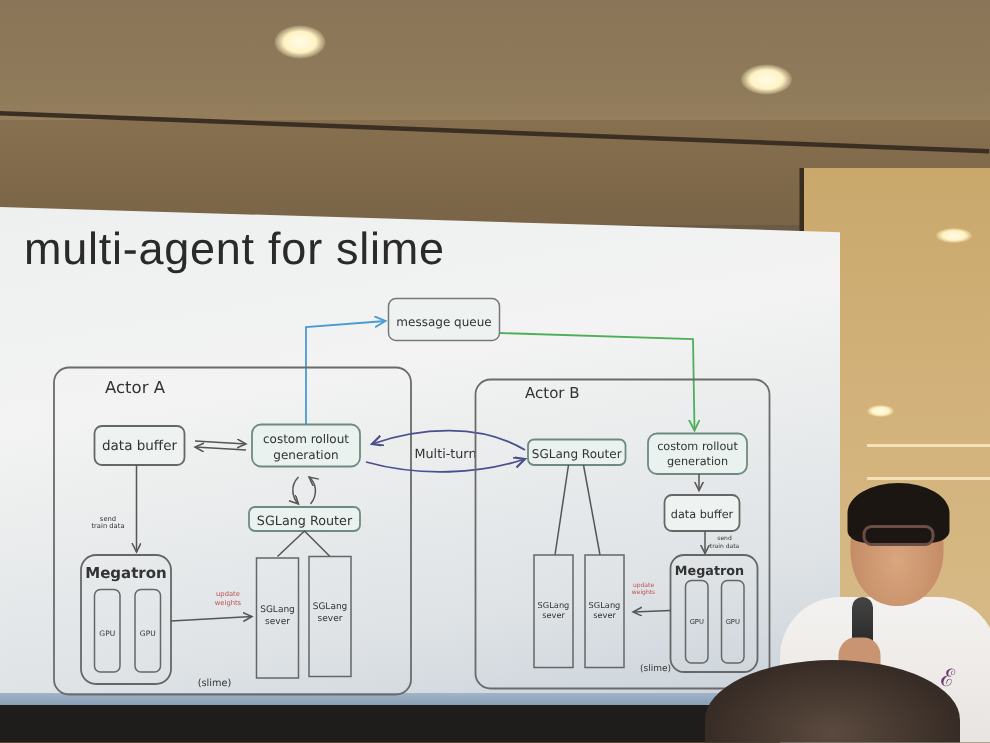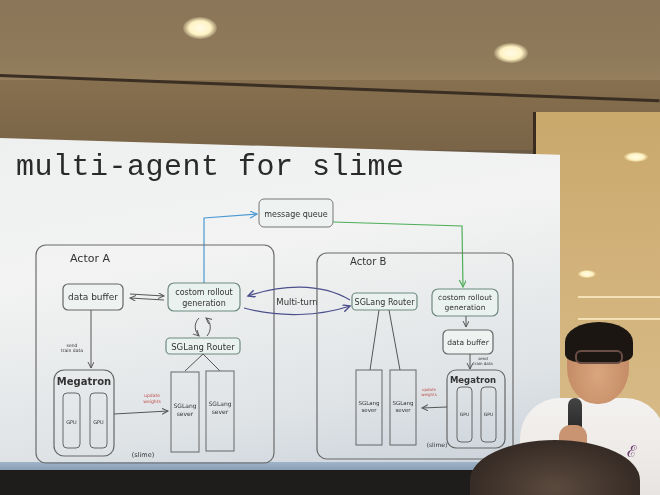--- a/index.html
+++ b/index.html
@@ -45,21 +45,21 @@
       position: absolute; left: 0; top: 462px; width: 560px; height: 12px;
       background: linear-gradient(180deg, #9fb4c8, #7f95aa);
     }
     .floor-dark {
       position: absolute; left: 0; top: 470px; width: 660px; height: 25px;
       background: #1f1d1c;
     }
     .slide-title {
       position: absolute; left: 16px; top: 150px;
       font-size: 30px; color: #2a2a2a; letter-spacing: 0.5px;
-      font-family: Liberation Mono, monospace;
+      font-family: Liberation Sans, sans-serif;
     }
     svg.diagram { position: absolute; left: 0; top: 0; width: 660px; height: 495px; }
     .node-text { font-family: "DejaVu Sans", sans-serif; fill: #333; }
     .person {
       position: absolute; left: 515px; top: 320px; width: 145px; height: 175px;
     }
     .head {
       position: absolute; left: 52px; top: 8px; width: 62px; height: 76px;
       background: radial-gradient(ellipse at 50% 60%, #d9a67e 0%, #c58d67 70%);
       border-radius: 45% 45% 48% 48%;

